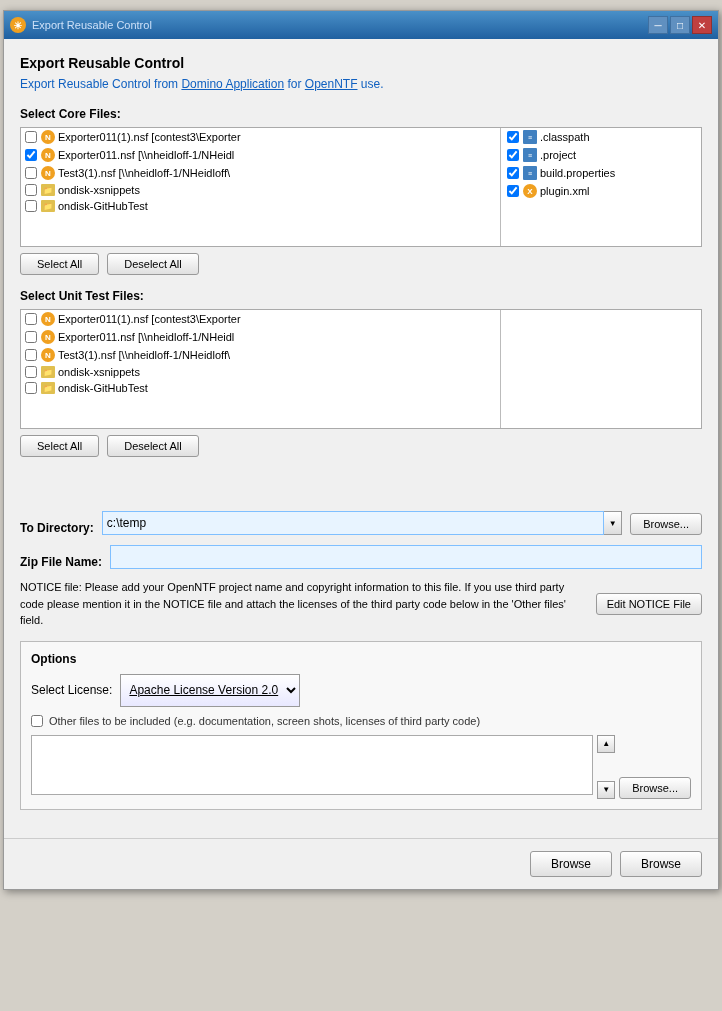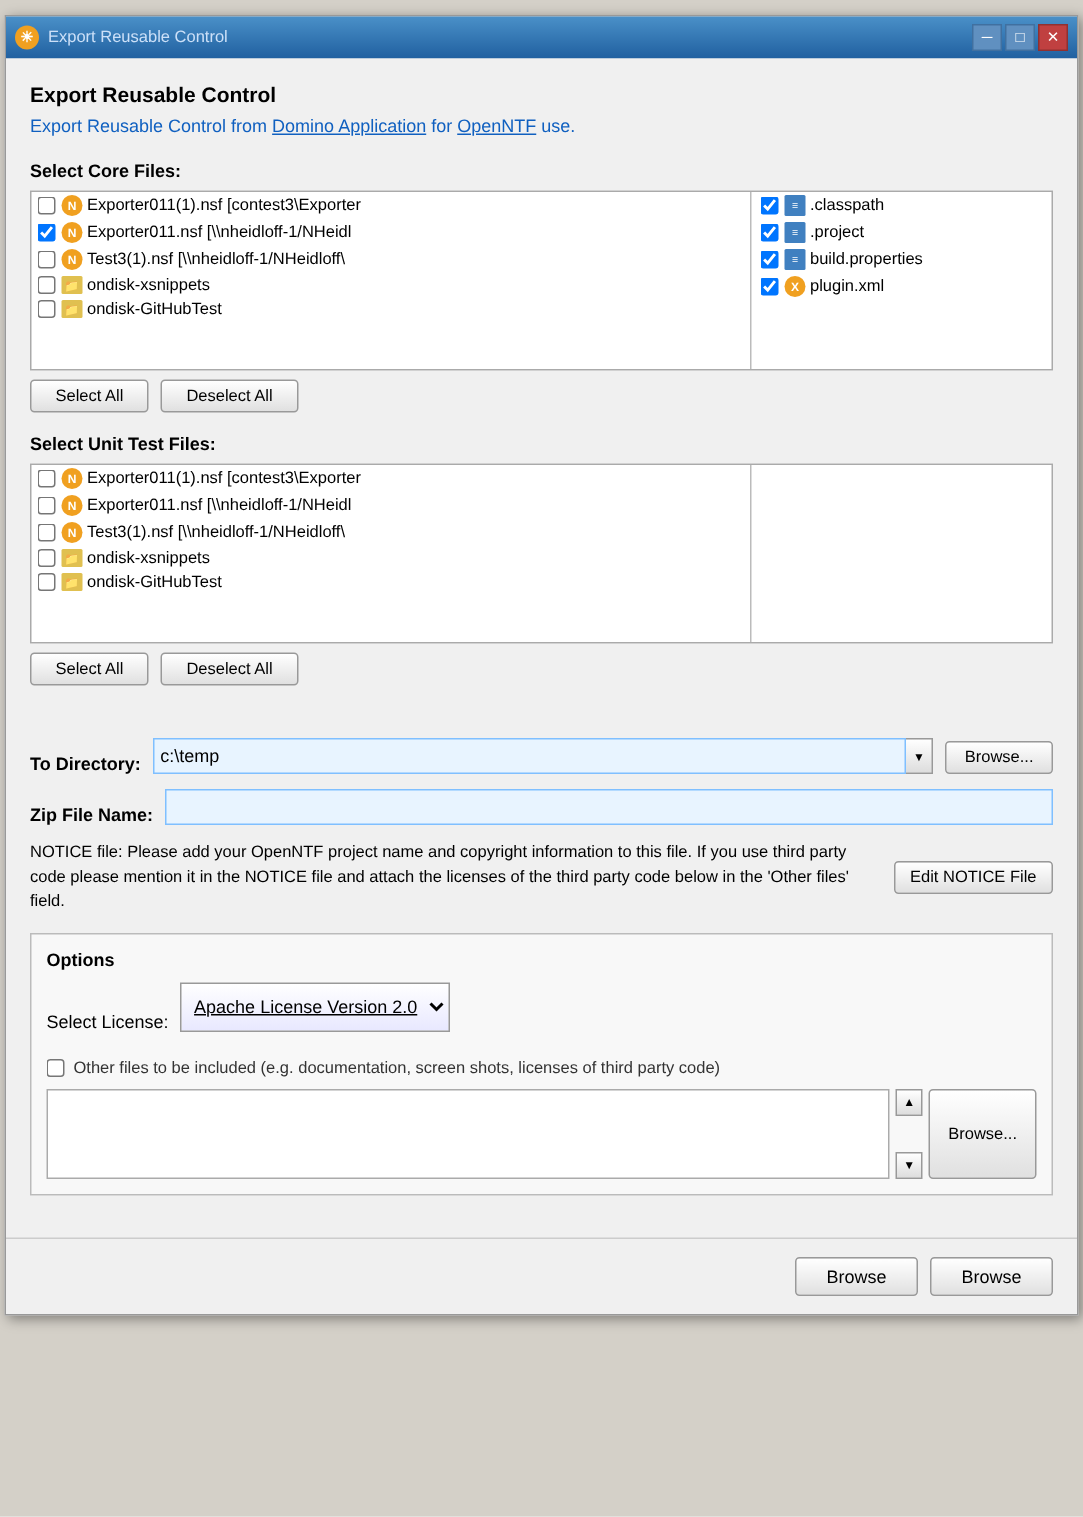--- a/index.html
+++ b/index.html
@@ -211,20 +211,21 @@
       font-size: 8px;
     }
     .browse-btn {
       padding: 4px 12px;
       background: linear-gradient(to bottom, #ffffff, #e0e0e0);
       border: 1px solid #999;
       border-radius: 3px;
       cursor: pointer;
       font-size: 11px;
       white-space: nowrap;
+      margin-top: 42px;
     }
     .notice-area {
       display: flex;
       align-items: center;
       gap: 8px;
       margin-bottom: 12px;
     }
     .notice-text {
       flex: 1;
       font-size: 11px;
@@ -246,23 +247,23 @@
       background: #f8f8f8;
       margin-bottom: 12px;
     }
     .options-title {
       font-size: 12px;
       font-weight: bold;
       margin-bottom: 8px;
     }
     .license-row {
       display: flex;
-      align-items: flex-end;
+      align-items: center;
       gap: 8px;
-      margin-bottom: 18px;
+      margin-bottom: 8px;
     }
     .license-label {
       font-size: 12px;
     }
     .license-select {
       padding: 2px 4px;
       font-size: 12px;
       border: 1px solid #999;
       background: linear-gradient(to bottom, #fff, #e8e8ff);
       height: 33px;

